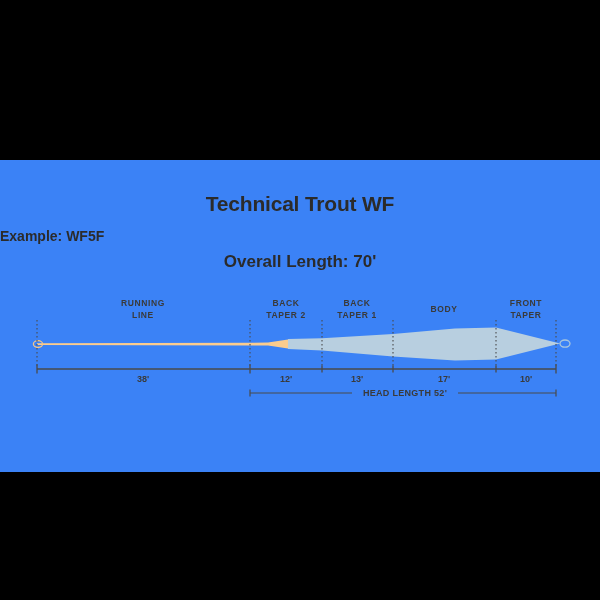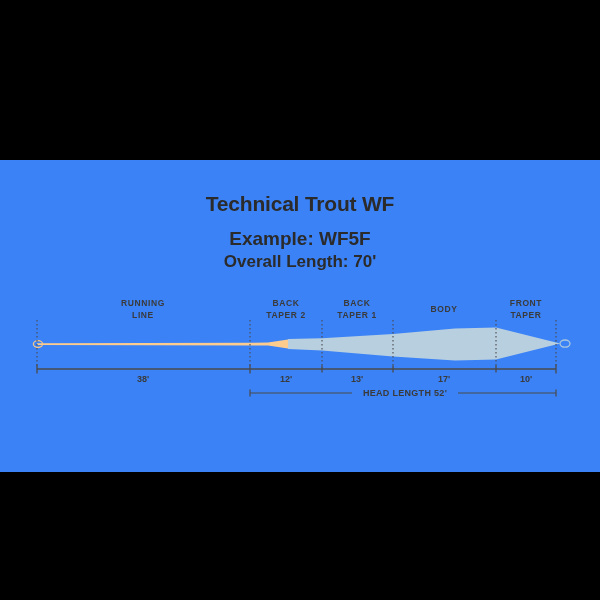--- a/index.html
+++ b/index.html
@@ -51,22 +51,21 @@
     font-size: 21px;
     font-weight: bold;
     color: #2b2b2b;
     letter-spacing: -0.2px;
   }
   .subtitle1 {
     position: absolute;
     left: 0;
     top: 68px;
     width: 600px;
-    text-align: center;
-    font-size: 19px;
+    font-size: 14px;
     font-weight: bold;
     color: #2b2b2b;
   }
   .subtitle2 {
     position: absolute;
     left: 0;
     top: 92px;
     width: 600px;
     text-align: center;
     font-size: 17px;

